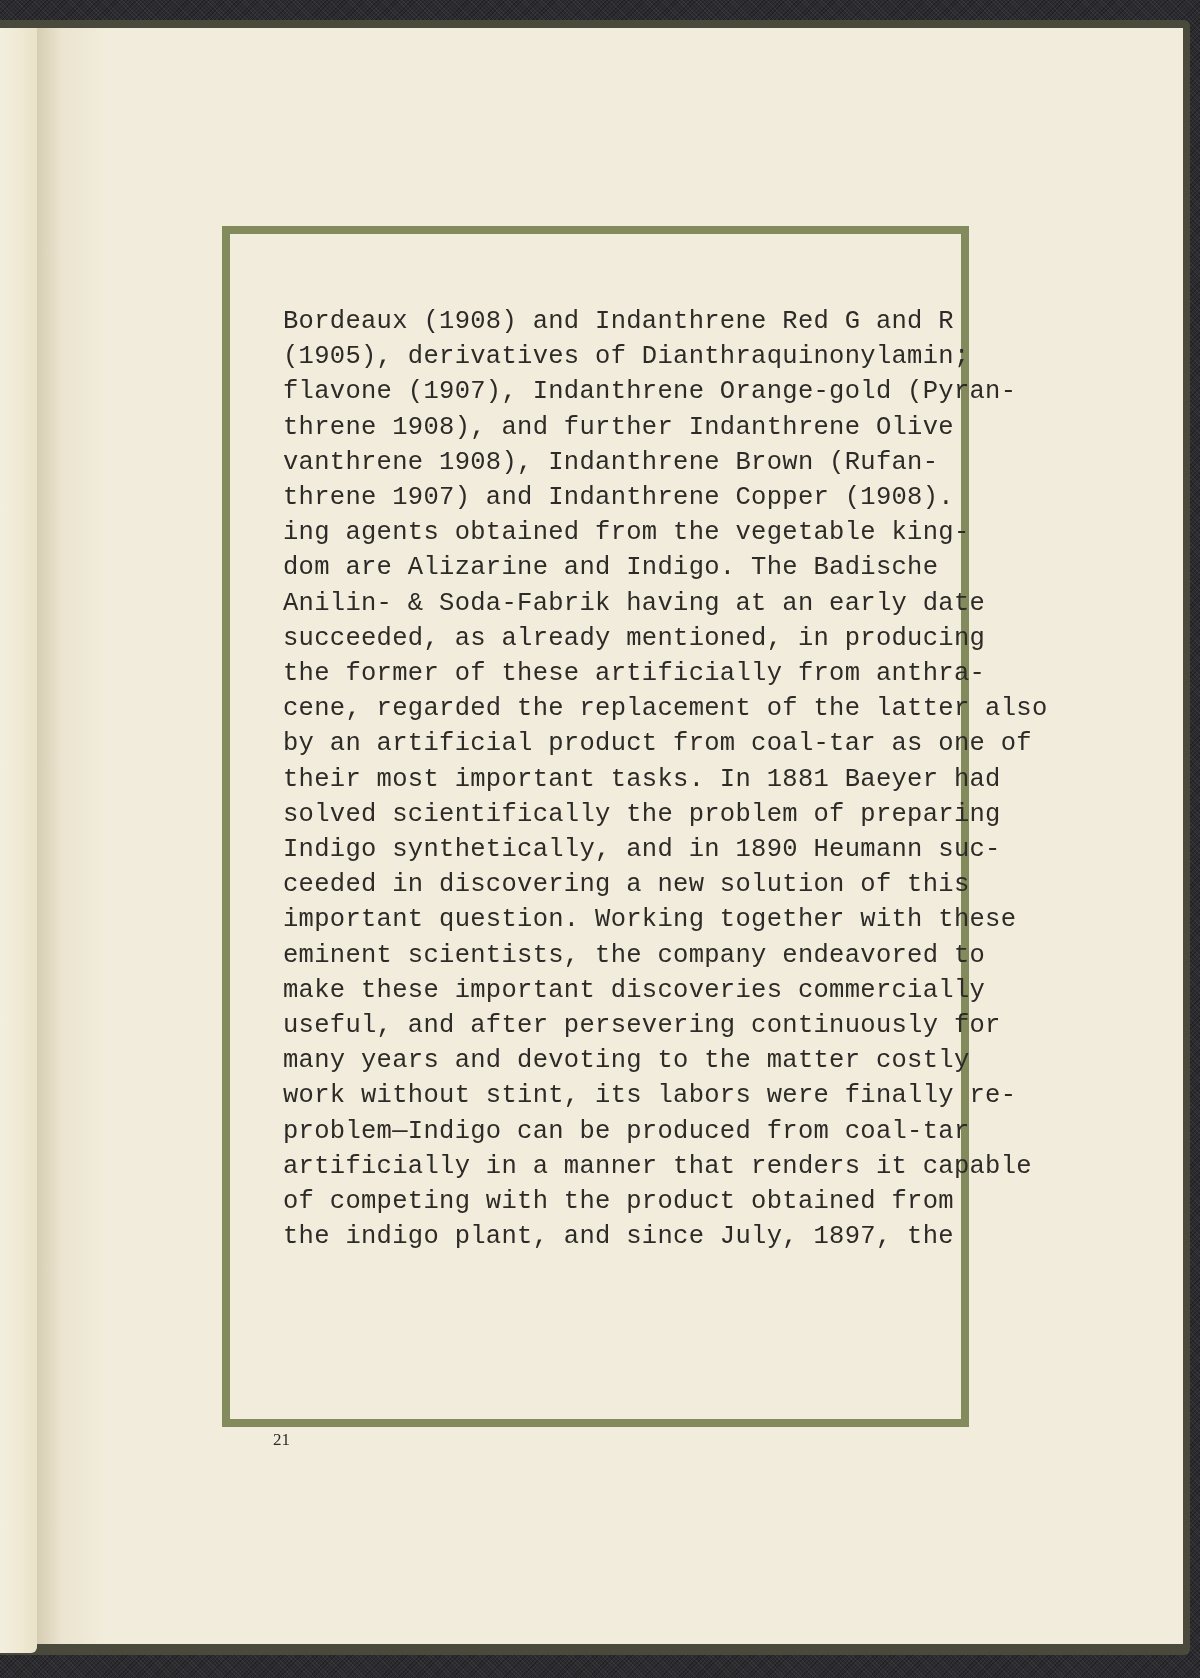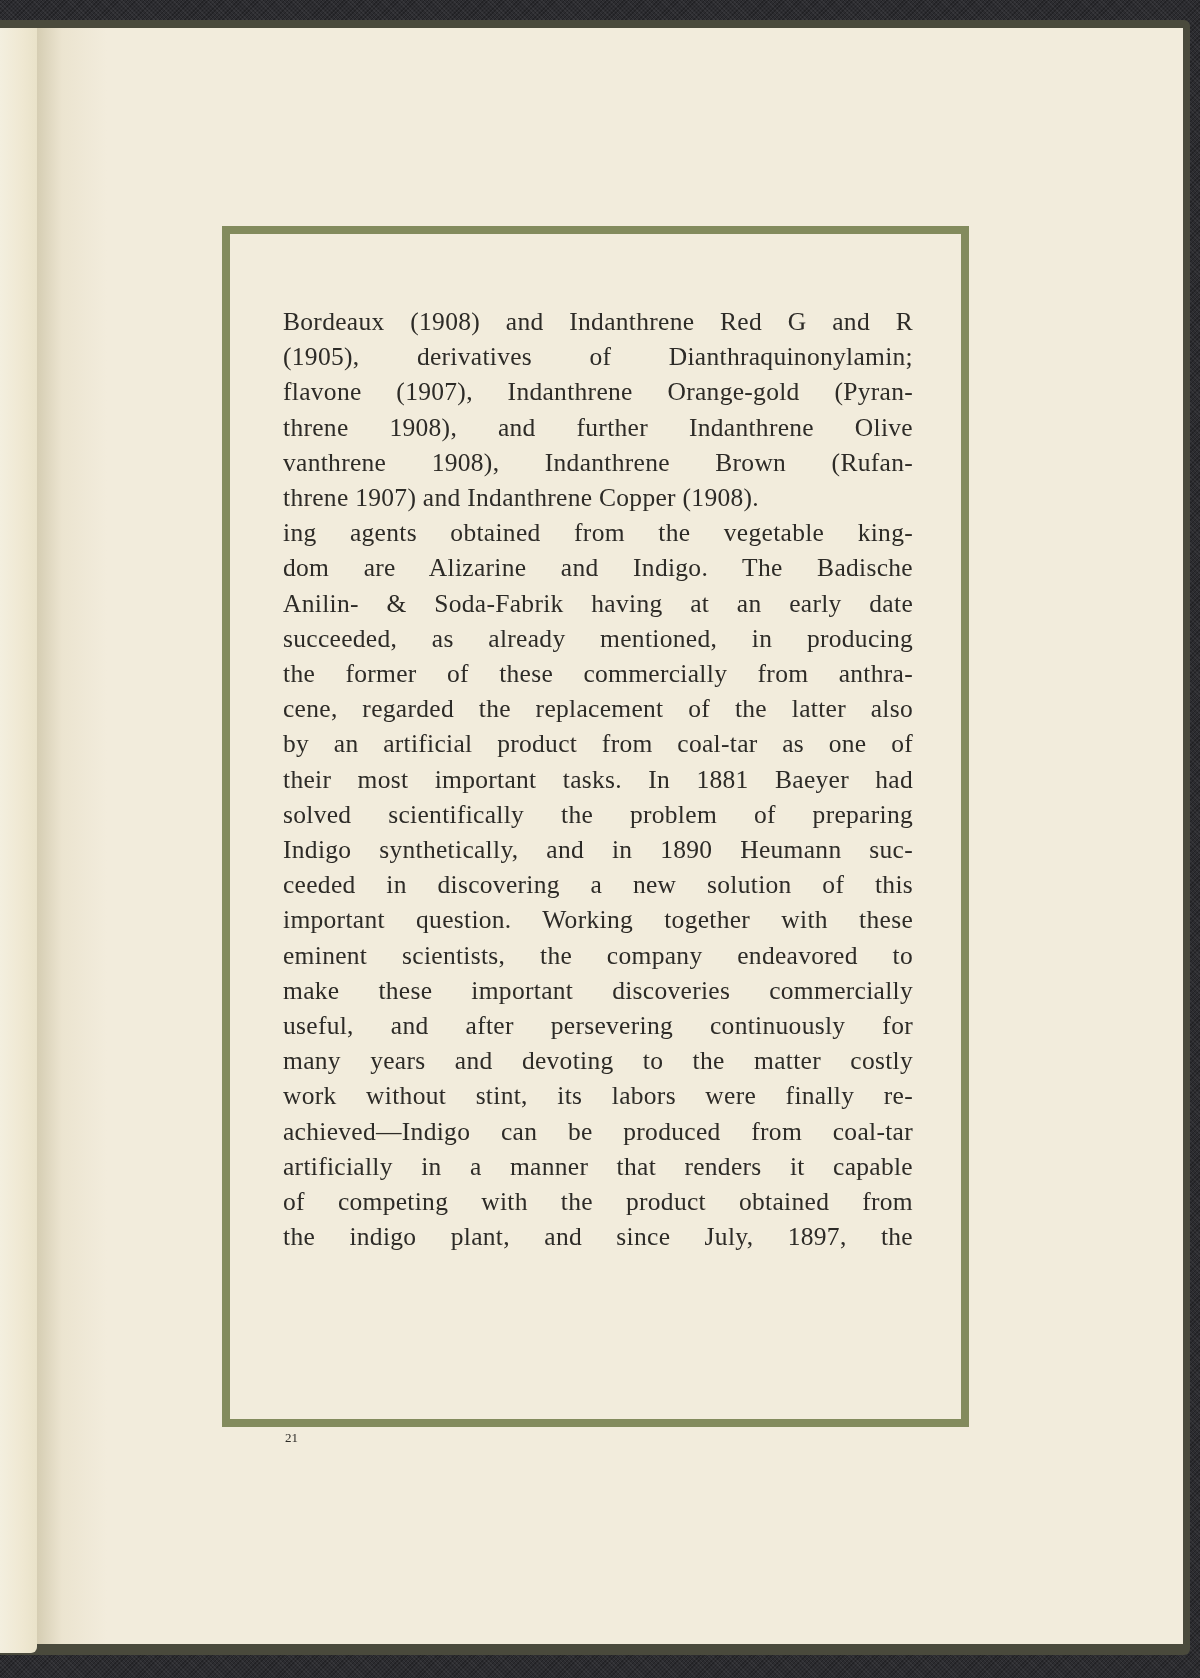--- a/index.html
+++ b/index.html
@@ -60,38 +60,39 @@
       top: 276px;
       width: 630px;
       font-size: 25.5px;
       line-height: 35.2px;
       color: #2d2b27;
       text-align: justify;
       letter-spacing: 0.3px;
     }
     .text-block p {
       margin: 0;
+      font-family: Liberation Mono, monospace;
     }
     .line {
       display: block;
       text-align: justify;
       text-align-last: justify;
       white-space: nowrap;
     }
     .line.last {
       text-align-last: left;
     }
     .indent {
       padding-left: 54px;
     }
     .page-number {
       position: absolute;
-      left: 248px;
+      left: 236px;
       top: 1402px;
-      font-size: 13px;
+      font-size: 17px;
       color: #2d2b27;
     }
   </style>
 </head>
 <body>
 
 <div class="cover-edge"></div>
 <div class="page-stack"></div>
 
 <div class="page">
@@ -104,34 +105,34 @@
       <span class="line">flavone (1907), Indanthrene Orange-gold (Pyran-</span>
       <span class="line">threne 1908), and further Indanthrene Olive</span>
       <span class="line">vanthrene 1908), Indanthrene Brown (Rufan-</span>
       <span class="line last">threne 1907) and Indanthrene Copper (1908).</span>
     </p>
     <p>
       <span class="line">ing agents obtained from the vegetable king-</span>
       <span class="line">dom are Alizarine and Indigo.  The Badische</span>
       <span class="line">Anilin- &amp; Soda-Fabrik having at an early date</span>
       <span class="line">succeeded, as already mentioned, in producing</span>
-      <span class="line">the former of these commercially from anthra-</span>
+      <span class="line">the former of these artificially from anthra-</span>
       <span class="line">cene, regarded the replacement of the latter also</span>
       <span class="line">by an artificial product from coal-tar as one of</span>
       <span class="line">their most important tasks.  In 1881 Baeyer had</span>
       <span class="line">solved scientifically the problem of preparing</span>
       <span class="line">Indigo synthetically, and in 1890 Heumann suc-</span>
       <span class="line">ceeded in discovering a new solution of this</span>
       <span class="line">important question.  Working together with these</span>
       <span class="line">eminent scientists, the company endeavored to</span>
       <span class="line">make these important discoveries commercially</span>
       <span class="line">useful, and after persevering continuously for</span>
       <span class="line">many years and devoting to the matter costly</span>
       <span class="line">work without stint, its labors were finally re-</span>
-      <span class="line">achieved—Indigo can be produced from coal-tar</span>
+      <span class="line">problem—Indigo can be produced from coal-tar</span>
       <span class="line">artificially in a manner that renders it capable</span>
       <span class="line">of competing with the product obtained from</span>
       <span class="line">the indigo plant, and since July, 1897, the</span>
     </p>
   </div>
 
   <div class="page-number">21</div>
 </div>
 
 </body></html>

